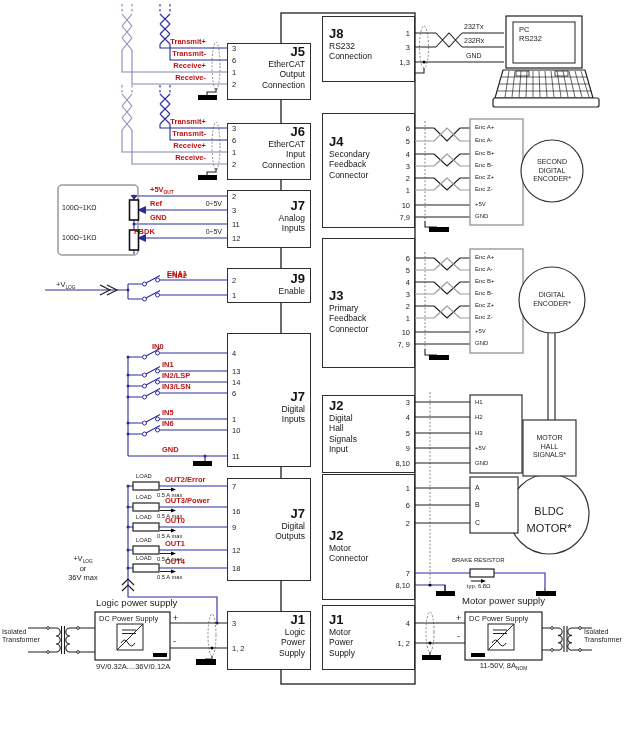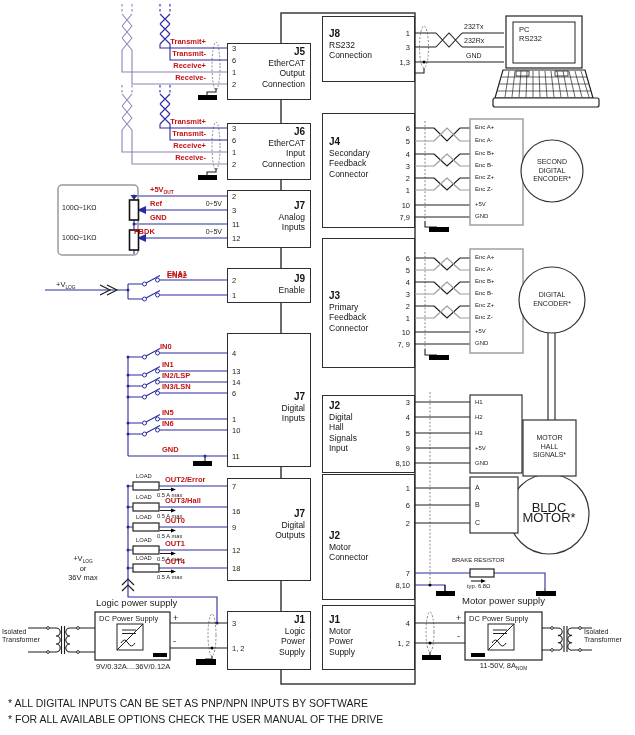--- a/index.html
+++ b/index.html
@@ -8,21 +8,21 @@
 svg.layer{position:absolute;left:0;top:0}
 .cbox{position:absolute;background:#fff;border:1.4px solid #2e2e2e}
 .cbox.l{left:227px;width:84px}
 .cbox.r{left:322px;width:93px}
 .pin{position:absolute;font-size:7.5px;color:#1c1c1c;line-height:9px;white-space:nowrap}
 .l .pin{left:4px}
 .r .pin{right:4px}
 .ct{position:absolute;color:#151515;font-size:8.5px;line-height:10.5px}
 .l .ct{right:5px;text-align:right}
 .r .ct{left:6px;text-align:left}
-.ct b{font-size:10px}
+.ct b{font-size:13px}
 .nm{white-space:pre-line;display:block}
 .lab{position:absolute;white-space:nowrap;line-height:1.15}
 .red{color:#c11212;font-weight:bold;font-size:7.5px}
 .blk{color:#1c1c1c;font-size:7px}
 .b75{color:#1c1c1c;font-size:7.5px}
 .t6{font-size:6px;color:#1c1c1c}
 .t55{font-size:5.8px;color:#1c1c1c}
 .t9{font-size:9px;color:#1c1c1c}
 .t95{font-size:9.5px;color:#1c1c1c}
 .rt{text-align:right}
@@ -408,30 +408,30 @@
 <div class="lab red" style="left:134px;top:228px">FBDK</div>
 <div class="lab blk rt" style="left:186px;top:200px;width:36px">0÷5V</div>
 <div class="lab blk rt" style="left:186px;top:228px;width:36px">0÷5V</div>
 <div class="lab blk" style="left:62px;top:204px">100Ω÷1KΩ</div>
 <div class="lab blk" style="left:62px;top:234px">100Ω÷1KΩ</div>
 
 <div class="lab b75" style="left:56px;top:281px"><span>+V</span><sub class="sb">LOG</sub></div>
 <div class="lab red" style="left:167px;top:270px">ENA1</div>
 <div class="lab red" style="left:167px;top:272px">ENA2</div>
 
-<div class="lab red" style="left:160px;top:343px">IN0</div>
+<div class="lab red" style="left:152px;top:343px">IN0</div>
 <div class="lab red" style="left:162px;top:361px">IN1</div>
 <div class="lab red" style="left:162px;top:372px">IN2/LSP</div>
 <div class="lab red" style="left:162px;top:383px">IN3/LSN</div>
 <div class="lab red" style="left:162px;top:409px">IN5</div>
 <div class="lab red" style="left:162px;top:420px">IN6</div>
 <div class="lab red" style="left:162px;top:446px">GND</div>
 
 <div class="lab red" style="left:165px;top:476px">OUT2/Error</div>
-<div class="lab red" style="left:165px;top:497px">OUT3/Hall</div>
+<div class="lab red" style="left:165px;top:497px">OUT3/Power</div>
 <div class="lab red" style="left:165px;top:517px">OUT0</div>
 <div class="lab red" style="left:165px;top:540px">OUT1</div>
 <div class="lab red" style="left:165px;top:558px">OUT4</div>
 <div class="lab t55" style="left:136px;top:473px">LOAD</div>
 <div class="lab t55" style="left:136px;top:494px">LOAD</div>
 <div class="lab t55" style="left:136px;top:514px">LOAD</div>
 <div class="lab t55" style="left:136px;top:537px">LOAD</div>
 <div class="lab t55" style="left:136px;top:555px">LOAD</div>
 <div class="lab t55" style="left:157px;top:492px">0.5 A max</div>
 <div class="lab t55" style="left:157px;top:513px">0.5 A max</div>
@@ -484,29 +484,27 @@
 <div class="lab t6" style="left:475px;top:430px">H3</div>
 <div class="lab t6" style="left:475px;top:445px">+5V</div>
 <div class="lab t6" style="left:475px;top:460px">GND</div>
 <div class="dev" style="left:523px;top:434px;width:53px">MOTOR
 HALL
 SIGNALS*</div>
 
 <div class="lab blk" style="left:475px;top:484px">A</div>
 <div class="lab blk" style="left:475px;top:501px">B</div>
 <div class="lab blk" style="left:475px;top:519px">C</div>
-<div class="dev" style="left:509px;top:503px;width:80px;font-size:13px;line-height:10px">BLDC
+<div class="dev" style="left:509px;top:503px;width:80px;font-size:11px;line-height:17px">BLDC
 MOTOR*</div>
 <div class="lab t6" style="left:452px;top:557px">BRAKE RESISTOR</div>
 <div class="lab t55" style="left:467px;top:583px">typ. 6.8Ω</div>
 
 <div class="lab t9" style="left:456px;top:613px">+</div>
 <div class="lab t9" style="left:457px;top:631px">-</div>
 <div class="lab t95" style="left:462px;top:596px">Motor power supply</div>
 <div class="lab b75" style="left:469px;top:615px">DC Power Supply</div>
 <div class="lab b75 ctr" style="left:465px;top:662px;width:77px"><span>11-50V, 8A</span><sub class="sb">NOM</sub></div>
 <div class="lab blk pre" style="left:584px;top:628px">Isolated
 Transformer</div>
 
-<div class="fn" style="left:8px;top:697px">* ALL DIGITAL INPUTS CAN BE SET AS PNP/NPN INPUTS BY SOFTWARE</div>
-<div class="fn" style="left:8px;top:713px">* FOR ALL AVAILABLE OPTIONS CHECK THE USER MANUAL OF THE DRIVE</div>
 
 </div>
 
 </body></html>

